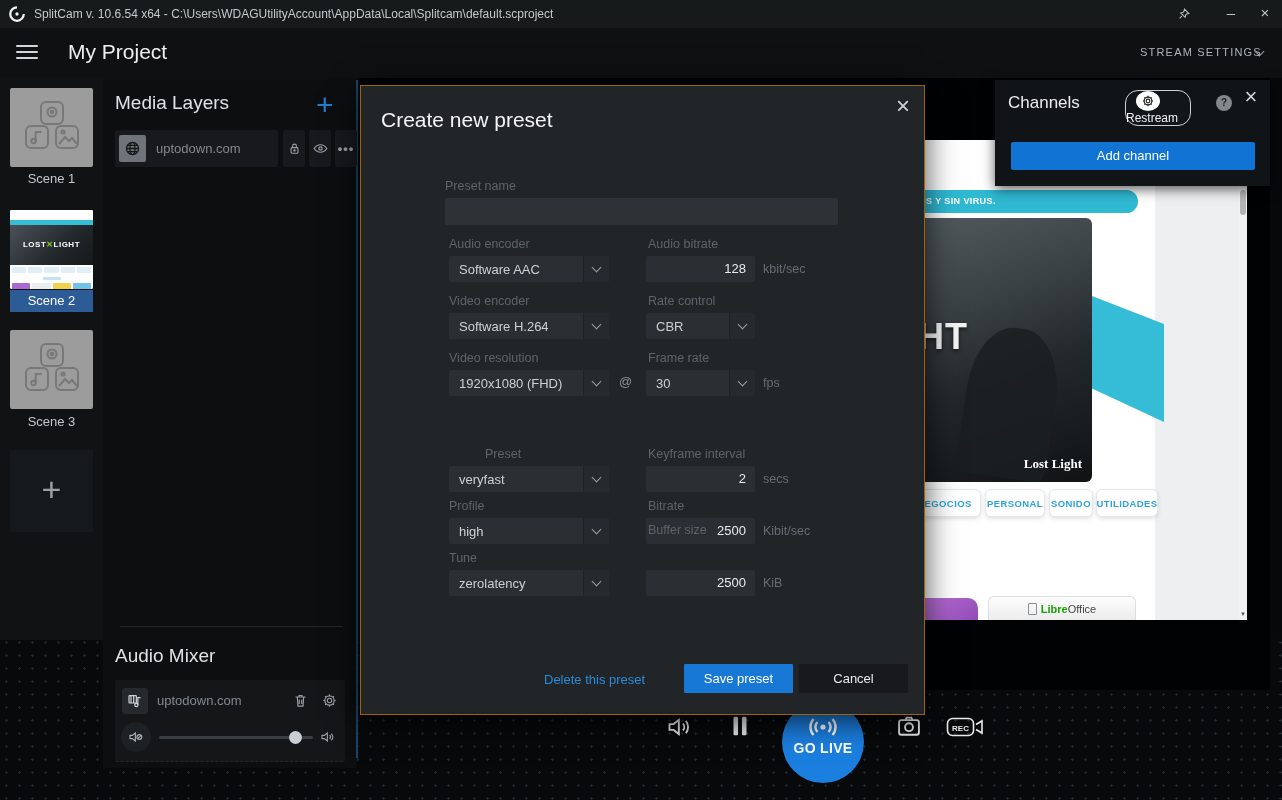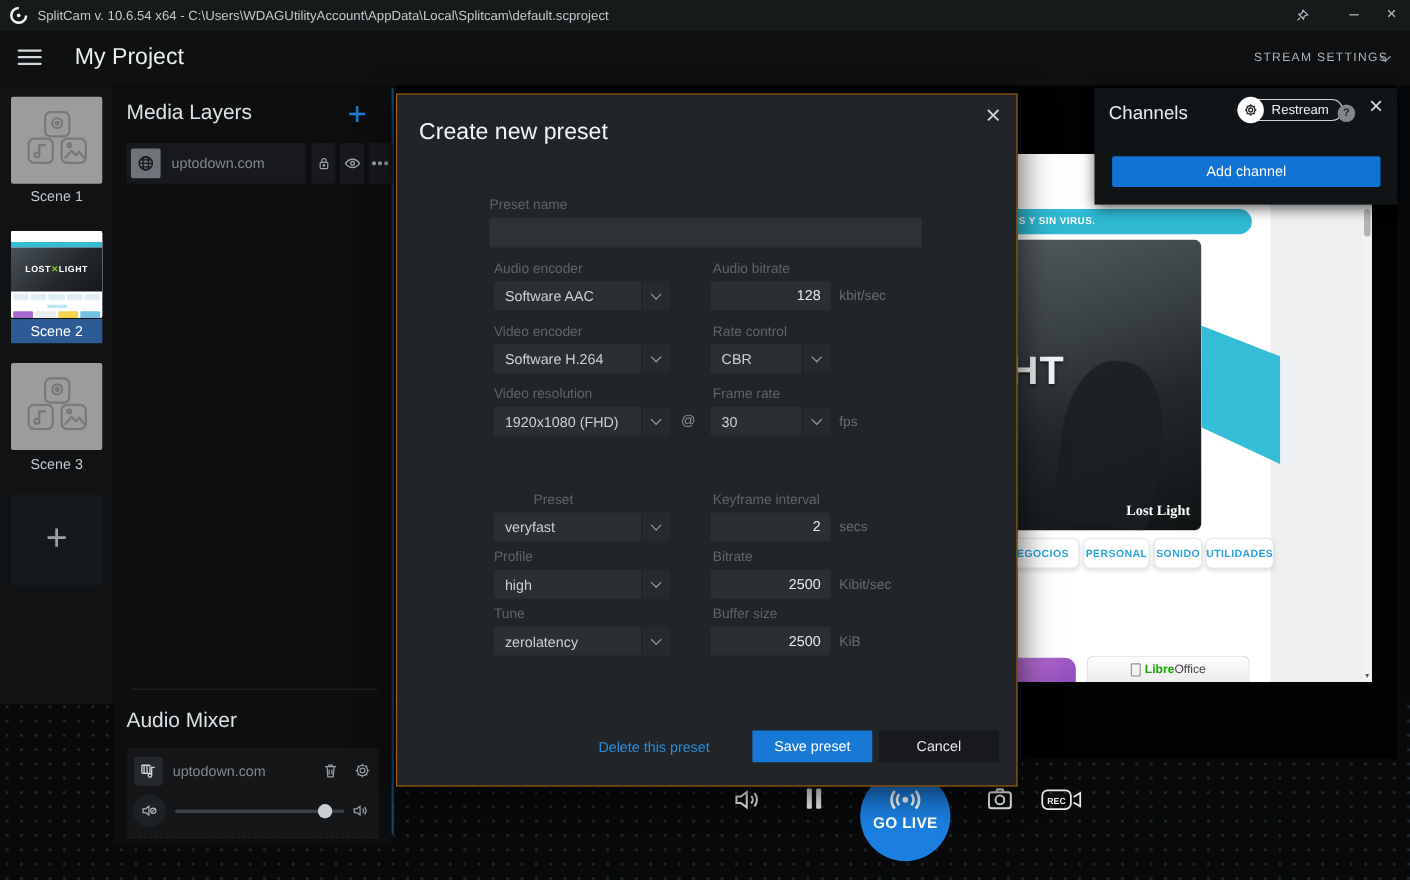--- a/index.html
+++ b/index.html
@@ -94,21 +94,21 @@
   .page-card { position:absolute; left:63px; top:456px; width:148px; height:24px; border:1px solid #dcdfe1; border-bottom:none; border-radius:6px 6px 0 0; background:linear-gradient(#fdfdfd,#ececec); display:flex; align-items:center; justify-content:center; font-size:11px; color:#444; }
   .page-card b.green { color:#18a303; font-weight:bold; }
   .page-card i.doc { width:9px; height:12px; border:1px solid #8a8f93; border-radius:1px; margin-right:4px; }
   .page-scroll { position:absolute; left:314px; top:0; width:8px; height:480px; background:#f2f2f2; }
   .page-scroll .thumb { position:absolute; left:1px; top:50px; width:6px; height:25px; background:#b4b4b4; border-radius:3px; }
   .page-scroll .arrow { position:absolute; left:0; bottom:2px; width:8px; text-align:center; font-size:7px; color:#555; }
 
   
   .channels { left:995px; top:80px; width:275px; height:106px; background:#111416; box-shadow:0 3px 12px rgba(0,0,0,.65); }
   .ch-title { left:13px; top:13px; font-size:17px; color:#eaecee; position:absolute; }
-  .restream { position:absolute; left:130px; top:10px; height:20px; border:1px solid #cfd3d6; border-radius:13px; display:flex; align-items:center; padding-right:12px; color:#f0f2f3; font-size:12px; background:#131618; }
+  .restream { position:absolute; left:130px; top:10px; height:36px; border:1px solid #cfd3d6; border-radius:13px; display:flex; align-items:center; padding-right:12px; color:#f0f2f3; font-size:12px; background:#131618;flex-direction:column; }
   .restream .gear-circle { width:24px; height:24px; margin-left:-1px; margin-right:7px; border-radius:50%; background:#fff; color:#222; display:flex; align-items:center; justify-content:center; }
   .ch-help { position:absolute; left:221px; top:15px; width:16px; height:16px; border-radius:50%; background:#83888c; color:#1d2022; font-size:10px; font-weight:bold; text-align:center; line-height:16px; }
   .ch-close { position:absolute; left:244px; top:4px; font-size:22px; color:#d2d6d8; width:24px; text-align:center; cursor:pointer; }
   .add-channel { position:absolute; left:16px; top:62px; width:244px; height:28px; background:#1173d4; color:#fff; font-size:13px; border:none; border-radius:2px; text-align:center; line-height:28px; cursor:pointer; }
 
   
   .dialog { left:360px; top:85px; width:565px; height:630px; background:#212528; border:1px solid #a16207; box-shadow:0 6px 30px rgba(0,0,0,.7); }
   .dlg-title { position:absolute; left:20px; top:22px; font-size:21px; color:#f2f4f5; font-weight:400; }
   .dlg-close { position:absolute; left:528px; top:6px; font-size:24px; color:#cfd3d6; width:28px; text-align:center; cursor:pointer; font-weight:300; }
   .lbl { position:absolute; font-size:12.5px; color:#5d646a; }
@@ -451,20 +451,20 @@
   <div class="num" style="left:285px; top:432px;">2500</div>
   <div class="unit" style="left:402px; top:432px;">Kibit/sec</div>
 
   <div class="lbl" style="left:88px; top:465px;">Tune</div>
   <div class="dd" style="left:88px; top:484px; width:160px;">
     <span class="val">zerolatency</span>
     <span class="dd-btn">
         <span class="chev"></span>
       </span>
   </div>
-  <div class="lbl" style="left:287px; top:465px;text-align:right;">Buffer size</div>
+  <div class="lbl" style="left:287px; top:437px;text-align:right;">Buffer size</div>
   <div class="num" style="left:285px; top:484px;">2500</div>
   <div class="unit" style="left:402px; top:484px;">KiB</div>
 
   <div class="link-btn" style="left:183px; top:586px;">Delete this preset</div>
   <div class="btn btn-primary" style="left:323px; top:578px;">Save preset</div>
   <div class="btn btn-dark" style="left:438px; top:578px;">Cancel</div>
 </div>
 
 </body></html>

